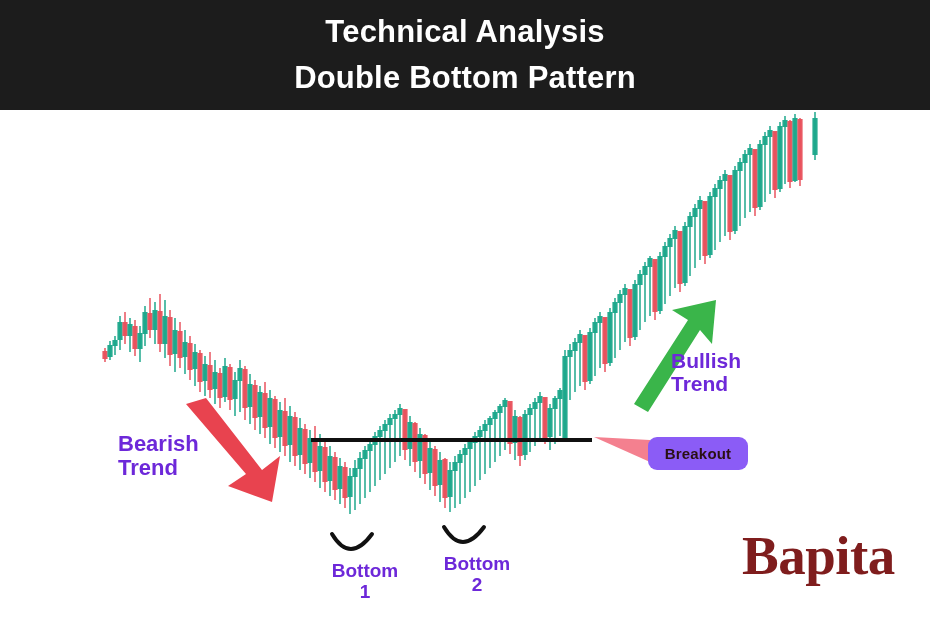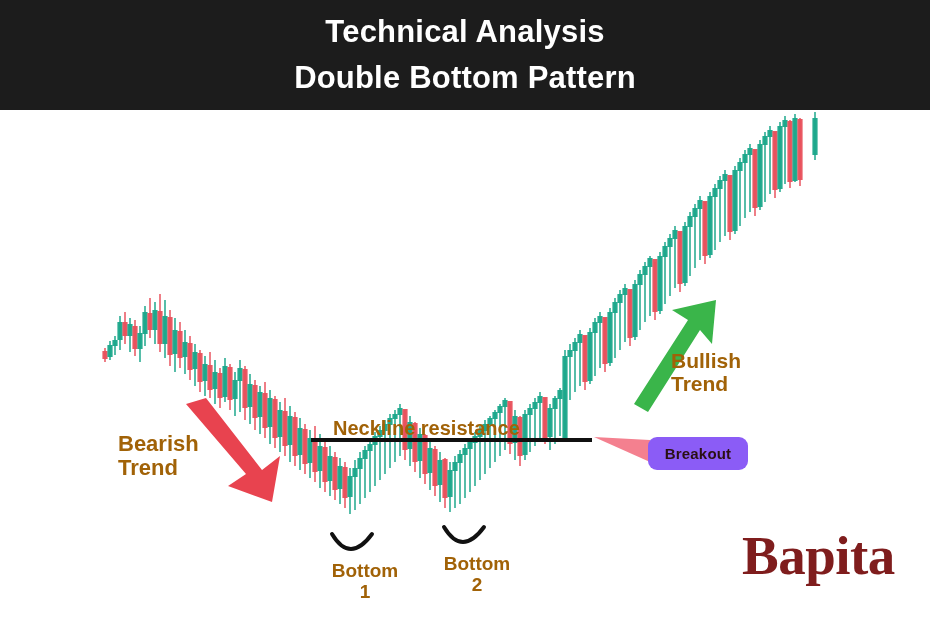--- a/index.html
+++ b/index.html
@@ -38,21 +38,21 @@
   }
   #candles { position:absolute; left:0; top:0; }
 
   
   #overlay { position:absolute; left:0; top:0; width:930px; height:620px; pointer-events:none; }
 
   .lbl {
     position:absolute;
     font-family:"Liberation Sans", sans-serif;
     font-weight:bold;
-    color:#a16207;
+    color:#6d28d9;
     white-space:pre-line;
     line-height:1.08;
   }
   .lbl-bearish { left:118px; top:432px; font-size:22px; text-align:left; }
   .lbl-bullish { left:671px; top:350px; font-size:21px; text-align:left; }
   .lbl-neckline { left:333px; top:418px; font-size:20px; white-space:nowrap; }
   .lbl-bottom1 { left:319px; top:561px; font-size:19px; text-align:center; width:92px; }
   .lbl-bottom2 { left:431px; top:554px; font-size:19px; text-align:center; width:92px; }
 
   .breakout-badge {
@@ -390,21 +390,20 @@
 
     <path d="M 332 534 Q 350 564 372 534" stroke="#111111" stroke-width="4" fill="none" stroke-linecap="round"></path>
 
     <path d="M 444 527 Q 462 557 484 527" stroke="#111111" stroke-width="4" fill="none" stroke-linecap="round"></path>
   </svg>
 
   <div class="lbl lbl-bearish">Bearish
 Trend</div>
   <div class="lbl lbl-bullish">Bullish
 Trend</div>
-  <div class="lbl lbl-neckline">Neckline resistance</div>
   <div class="lbl lbl-bottom1">Bottom
 1</div>
   <div class="lbl lbl-bottom2">Bottom
 2</div>
 
   <div class="breakout-badge">
     <span>Breakout</span>
   </div>
 
   <div class="watermark">Bapita</div>

